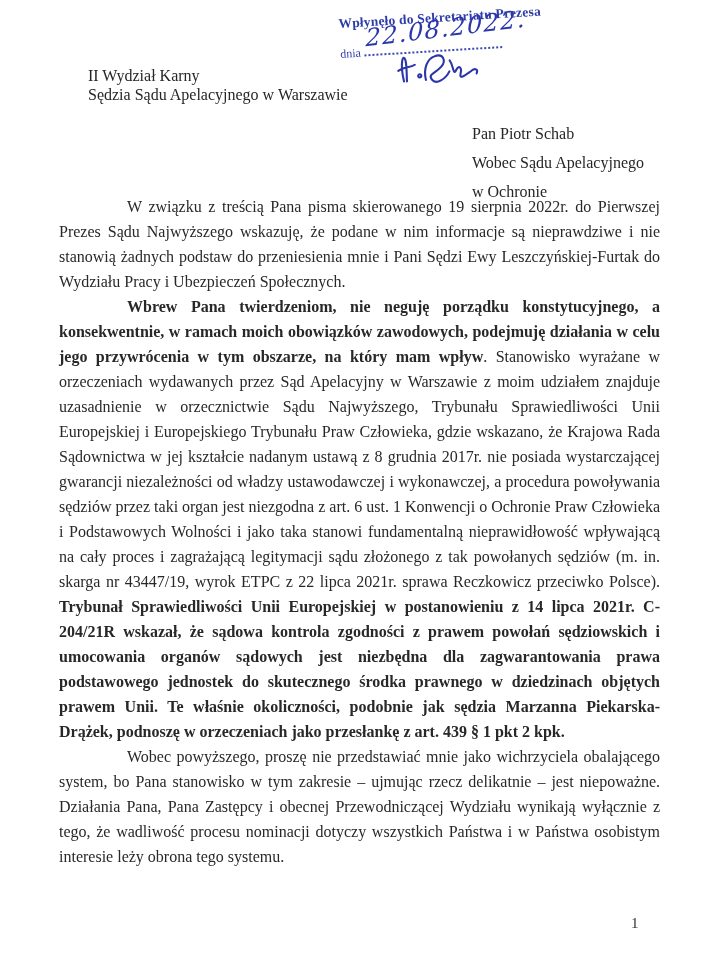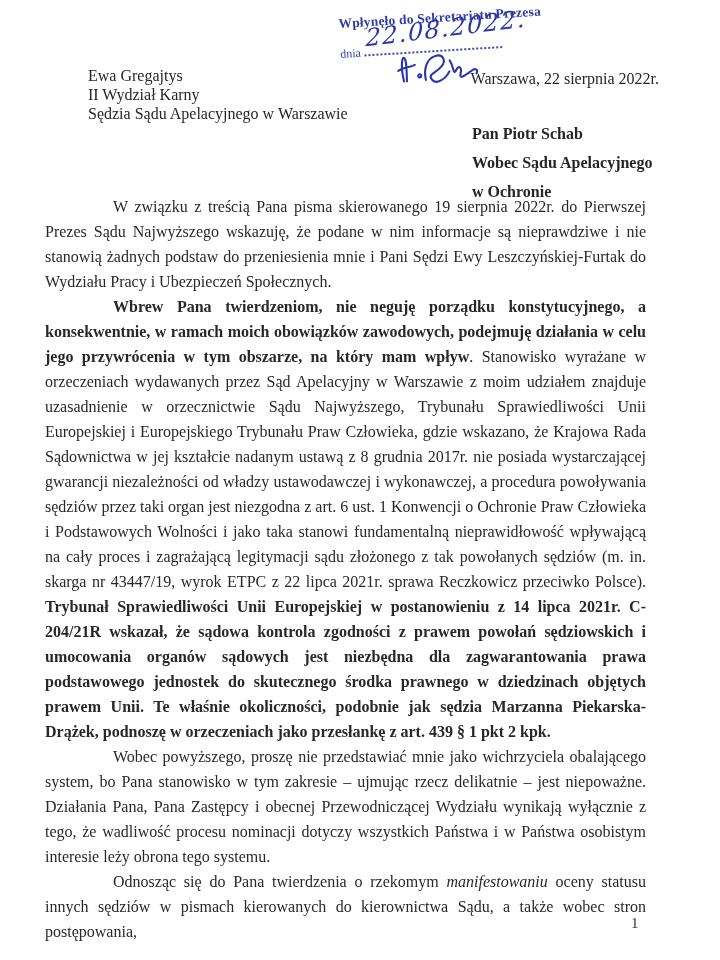--- a/index.html
+++ b/index.html
@@ -84,29 +84,29 @@
     font-size: 16px;
     white-space: nowrap;
   }
 
   
   .recipient {
     position: absolute;
     left: 472px;
     top: 119px;
     font-size: 16px;
-    font-weight: bold;
+    font-weight: normal;
     line-height: 29px;
     white-space: nowrap;
   }
 
   
   .letter-body {
     position: absolute;
-    left: 45px;
+    left: 59px;
     top: 194px;
     width: 601px;
     font-size: 16px;
     line-height: 25px;
     text-align: justify;
     color: #282828;
   }
   .letter-body p {
     margin: 0;
     text-indent: 68px;
@@ -138,35 +138,32 @@
   <div class="hw-date">22.08.2022.</div>
 
   <svg class="signature" width="92" height="40" viewBox="0 0 92 40" fill="none">
     <path d="M9,33 C6,14 10,4 12,12 C13,18 12,27 12,33 M4,22 C10,18 16,20 21,17
              M25,30 a1.6,1.6 0 1,1 0.2,0
              M31,33 C29,21 34,12 41,10 C50,7 53,15 47,21 C41,27 33,27 37,33 C41,39 51,33 55,26
              M56,15 C60,21 58,31 62,25 C65,20 68,23 66,29 C64,36 72,30 77,27 C81,24 84,26 82,30" stroke="#2b36aa" stroke-width="2.1" stroke-linecap="round" stroke-linejoin="round"></path>
   </svg>
 
   <div class="sender">
-    <div>Ewa Gregajtys</div>
     <div>II Wydział Karny</div>
     <div>Sędzia Sądu Apelacyjnego w Warszawie</div>
   </div>
 
-  <div class="dateline">Warszawa, 22 sierpnia 2022r.</div>
 
   <div class="recipient">
     <div>Pan Piotr Schab</div>
     <div>Wobec Sądu Apelacyjnego</div>
     <div>w Ochronie</div>
   </div>
 
   <div class="letter-body">
     <p><span>W związku z treścią Pana pisma skierowanego 19 sierpnia 2022r. do Pierwszej Prezes Sądu Najwyższego wskazuję, że podane w nim informacje są nieprawdziwe i nie stanowią żadnych podstaw do przeniesienia mnie i Pani Sędzi Ewy Leszczyńskiej-Furtak do Wydziału Pracy i Ubezpieczeń Społecznych.</span></p>
     <p><span class="seg-b">Wbrew Pana twierdzeniom, nie neguję porządku konstytucyjnego, a konsekwentnie, w ramach moich obowiązków zawodowych, podejmuję działania w celu jego przywrócenia w tym obszarze, na który mam wpływ</span><span>. Stanowisko wyrażane w orzeczeniach wydawanych przez Sąd Apelacyjny w Warszawie z moim udziałem znajduje uzasadnienie w orzecznictwie Sądu Najwyższego, Trybunału Sprawiedliwości Unii Europejskiej i Europejskiego Trybunału Praw Człowieka, gdzie wskazano, że Krajowa Rada Sądownictwa w jej kształcie nadanym ustawą z 8 grudnia 2017r. nie posiada wystarczającej gwarancji niezależności od władzy ustawodawczej i wykonawczej, a procedura powoływania sędziów przez taki organ jest niezgodna z art. 6 ust. 1 Konwencji o Ochronie Praw Człowieka i Podstawowych Wolności i jako taka stanowi fundamentalną nieprawidłowość wpływającą na cały proces i zagrażającą legitymacji sądu złożonego z tak powołanych sędziów (m. in. skarga nr 43447/19, wyrok ETPC z 22 lipca 2021r. sprawa Reczkowicz przeciwko Polsce). </span><span class="seg-b">Trybunał Sprawiedliwości Unii Europejskiej w postanowieniu z 14 lipca 2021r. C-204/21R wskazał, że sądowa kontrola zgodności z prawem powołań sędziowskich i umocowania organów sądowych jest niezbędna dla zagwarantowania prawa podstawowego jednostek do skutecznego środka prawnego w dziedzinach objętych prawem Unii. Te właśnie okoliczności, podobnie jak sędzia Marzanna Piekarska-Drążek, podnoszę w orzeczeniach jako przesłankę z art. 439 § 1 pkt 2 kpk.</span></p>
     <p><span>Wobec powyższego, proszę nie przedstawiać mnie jako wichrzyciela obalającego system, bo Pana stanowisko w tym zakresie – ujmując rzecz delikatnie – jest niepoważne. Działania Pana, Pana Zastępcy i obecnej Przewodniczącej Wydziału wynikają wyłącznie z tego, że wadliwość procesu nominacji dotyczy wszystkich Państwa i w Państwa osobistym interesie leży obrona tego systemu.</span></p>
-    <p><span>Odnosząc się do Pana twierdzenia o rzekomym </span><span class="seg-i">manifestowaniu</span><span> oceny statusu innych sędziów w pismach kierowanych do kierownictwa Sądu, a także wobec stron postępowania,</span></p>
   </div>
 
   <div class="pagenum">1</div>
 
 </div>
 
 </body></html>

